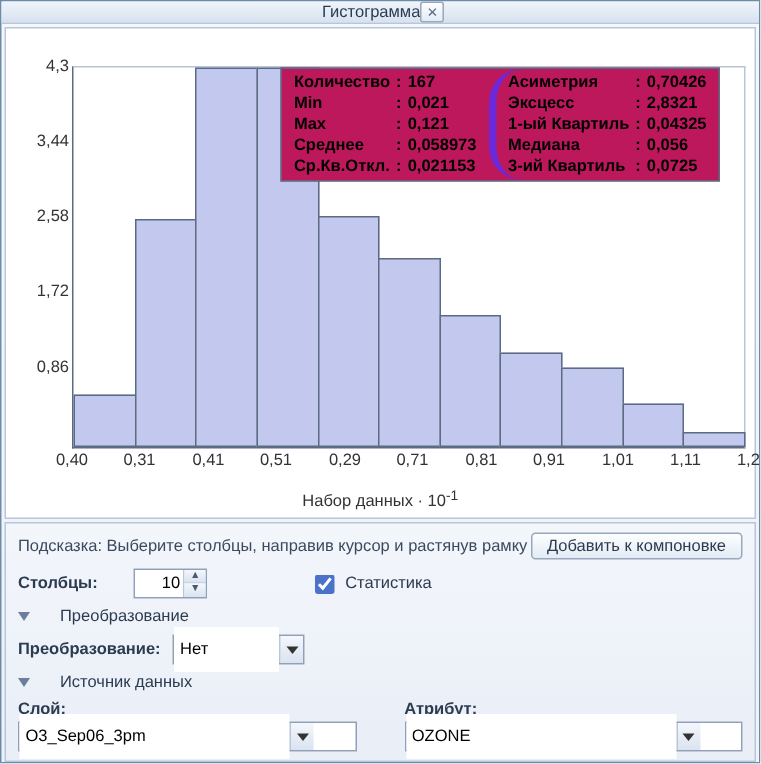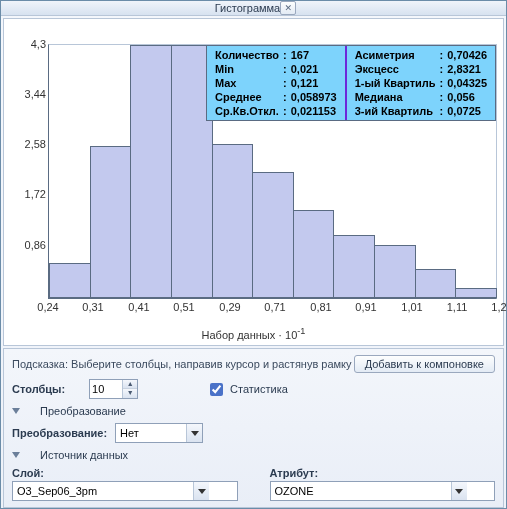--- a/index.html
+++ b/index.html
@@ -38,23 +38,23 @@
   .ylabel { position: absolute; left: 4px; top: 8px; font-size: 11px; color: #333; }
   .plotbox {
     position: absolute;
     left: 44px; top: 25px; right: 6px; bottom: 46px;
     border: 1px solid #5a6b82;
     border-right-color: #b8c6d8;
     border-top-color: #b8c6d8;
   }
   .statbox {
     position: absolute;
-    right: 0px; top: 0px;
+    right: 16px; top: 0px;
     border: 1px solid #5a6b82;
-    background: #7dd3fc;
+    background: #be185d;
     font-size: 11px; color: #000;
     display: flex;
     z-index: 5;
   }
   .statcol { padding: 2px 6px; }
   .statcol table { border-collapse: collapse; }
   .statcol td { padding: 0 2px; font-size: 11px; line-height: 14px; white-space: nowrap; }
   .statcol td.k { font-weight: bold; }
   .statcol td.c { font-weight: bold; }
   .statcol td.v { font-weight: bold; padding-left: 2px; }
@@ -72,30 +72,30 @@
   }
   .toprow { display:flex; align-items:center; justify-content:space-between; }
   .hint { font-size:11px; color:#3b4a5e; }
   .btn {
     border:1px solid #9aa8be; background:linear-gradient(#fdfefe,#e3ebf5);
     border-radius:3px; padding:2px 10px; font-size:11px; color:#2b3b50;
     cursor:pointer;
   }
   .row { display:flex; align-items:center; gap:8px; }
   .spinner { display:flex; align-items:center; border:1px solid #8fa0b8; background:#fff; height:20px; }
-  .spinner input { border:none; width:32px; text-align:left; font-size:11px; height:18px; outline:none; }
+  .spinner input { border:none; width:32px; text-align:right; font-size:11px; height:18px; outline:none; }
   .spinbtns { display:flex; flex-direction:column; border-left:1px solid #b8c6d8; }
   .spinb { width:14px; height:9px; background:linear-gradient(#f4f7fc,#dae3f0); font-size:7px; text-align:center; line-height:8px; color:#4a5a72; cursor:pointer; border-bottom:1px solid #c8d2e0; }
   .spinb:last-child{border-bottom:none;}
   .chk { display:flex; align-items:center; gap:4px; }
   .chk input { accent-color:#4a72c8; }
   .section-hdr { display:flex; align-items:center; gap:20px; color:#2b3b50; font-size:11px; }
   .tri { width:0;height:0;border-left:4px solid transparent;border-right:4px solid transparent;border-top:6px solid #6b7f9a; }
   .combo { display:flex; align-items:center; border:1px solid #8fa0b8; background:#fff; height:20px; }
-  .combo input { border:none; font-size:11px; padding:0 4px; outline:none; height:18px; }
+  .combo input { border:none; font-size:11px; padding:0 4px; outline:none; height:30px; }
   .combo .drop { width:16px; height:18px; background:linear-gradient(#f4f7fc,#dae3f0); border-left:1px solid #b8c6d8; display:flex;align-items:center;justify-content:center;cursor:pointer; }
   .combo .drop .dtri{width:0;height:0;border-left:4px solid transparent;border-right:4px solid transparent;border-top:5px solid #333;}
   .twocol { display:flex; gap:32px; }
   .col { flex:1; display:flex; flex-direction:column; gap:2px; }
   .lbl { font-size:11px; color:#2b3b50;font-weight:bold; }
 </style>
 </head>
 <body>
 
 <div class="window">
@@ -139,21 +139,21 @@
                   <td class="v">0,058973</td>
                 </tr>
             <tr>
                   <td class="k">Ср.Кв.Откл.</td>
                   <td class="c">:</td>
                   <td class="v">0,021153</td>
                 </tr>
           </tbody>
             </table>
         </div>
-        <div class="statcol" style="border-left:2px solid #6d28d9;">
+        <div class="statcol" style="border-left:5px solid #6d28d9;border-radius:22px;">
           <table>
             <tbody>
                 <tr>
                   <td class="k">Асиметрия</td>
                   <td class="c">:</td>
                   <td class="v">0,70426</td>
                 </tr>
             <tr>
                   <td class="k">Эксцесс</td>
                   <td class="c">:</td>
@@ -186,21 +186,21 @@
           <div class="bar" style="height: 60.9302%;"></div>
           <div class="bar" style="height: 50%;"></div>
           <div class="bar" style="height: 34.8837%;"></div>
           <div class="bar" style="height: 24.8837%;"></div>
           <div class="bar" style="height: 20.9302%;"></div>
           <div class="bar" style="height: 11.6279%;"></div>
           <div class="bar" style="height: 3.95349%;"></div>
         </div>
     </div>
 
-    <div class="xtick" style="left:44px">0,24</div>
+    <div class="xtick" style="left:44px">0,40</div>
     <div class="xtick" style="left:89px">0,31</div>
     <div class="xtick" style="left:135px">0,41</div>
     <div class="xtick" style="left:180px">0,51</div>
     <div class="xtick" style="left:226px">0,29</div>
     <div class="xtick" style="left:271px">0,71</div>
     <div class="xtick" style="left:317px">0,81</div>
     <div class="xtick" style="left:362px">0,91</div>
     <div class="xtick" style="left:408px">1,01</div>
     <div class="xtick" style="left:453px">1,11</div>
     <div class="xtick" style="left:498px">1,21</div>

